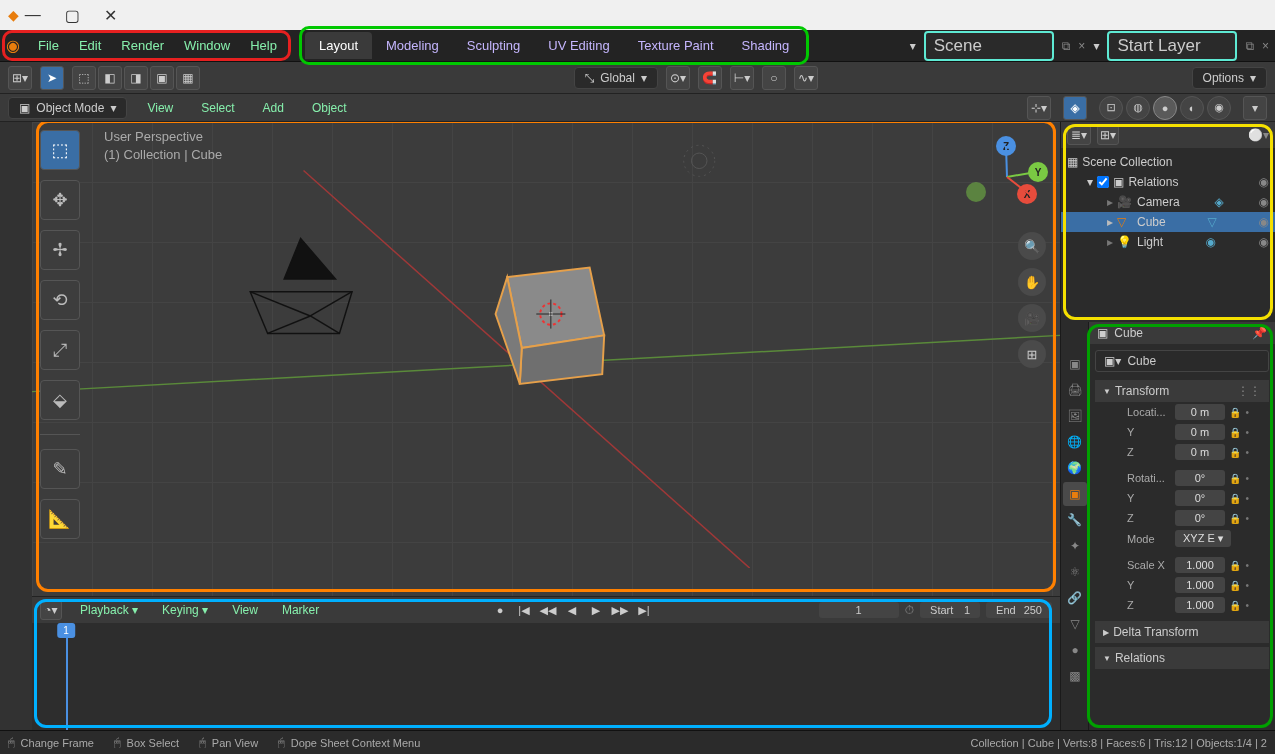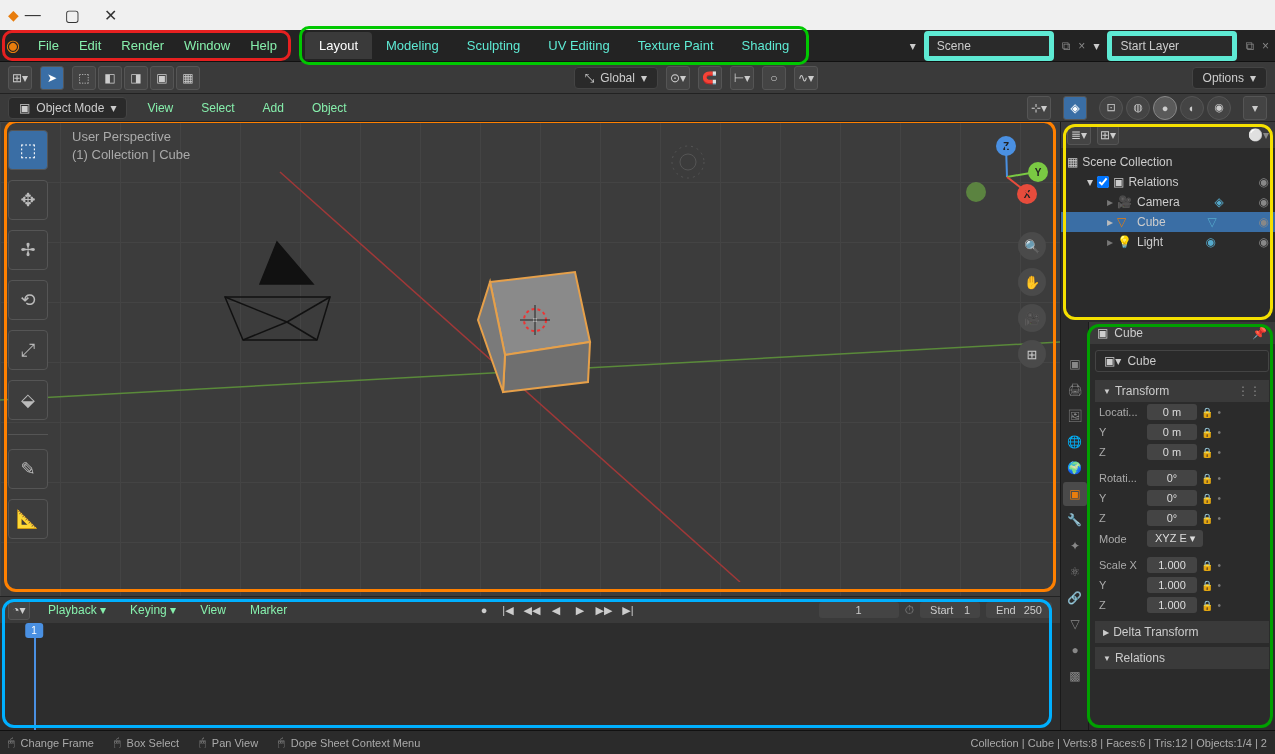--- a/index.html
+++ b/index.html
@@ -9,24 +9,24 @@
 .titlebar { background: #f0f0f0; color: #333; height: 30px; display: flex; align-items: center; padding: 0 8px; }
 .titlebar .logo { color: #e87d0d; margin-right: 6px; font-size: 14px; }
 .titlebar .title { flex: 1; font-size: 13px; }
 .titlebar .win-controls { display: flex; gap: 24px; font-size: 16px; color: #333; }
 
 
 .menubar { background: #232323; height: 32px; display: flex; align-items: center; padding: 0 6px; gap: 0; border-bottom: 1px solid #111; }
 .menubar .blender-icon { color: #e87d0d; font-size: 16px; margin-right: 8px; }
 .menu-item { padding: 4px 10px; color: #86efac; font-size: 13px; cursor: pointer; }
 .workspace-tabs { display: flex; margin-left: 18px; }
-.workspace-tab { padding: 6px 14px; color: #5eead4; font-size: 13px; cursor: pointer; }
+.workspace-tab { padding: 6px 14px; color: #c4b5fd; font-size: 13px; cursor: pointer; }
 .workspace-tab.active { color: #fff; background: #3a3a3a; border-radius: 4px 4px 0 0; }
 .scene-selectors { margin-left: auto; display: flex; gap: 8px; align-items: center; }
-.scene-field { background: #2a2a2a; border: 5px solid #5eead4; border-radius: 4px; padding: 3px 8px; min-width: 130px; font-size: 12px; color: #ccc; display: flex; align-items: center; gap: 6px; }
+.scene-field { background: #2a2a2a; border: 2px solid #5eead4; border-radius: 4px; padding: 3px 8px; min-width: 130px; font-size: 17px; color: #ccc; display: flex; align-items: center; gap: 6px; }
 
 
 .annot-red { border: 3px solid #e62020; border-radius: 10px; }
 .annot-green { border: 3px solid #00c800; border-radius: 10px; }
 .annot-orange { border: 3px solid #ff8000; border-radius: 12px; }
 .annot-cyan { border: 3px solid #00b0ff; border-radius: 12px; }
 .annot-yellow { border: 3px solid #f5e000; border-radius: 12px; }
 .annot-darkgreen { border: 3px solid #00a000; border-radius: 12px; }
 
 
@@ -38,21 +38,21 @@
 
 
 .mode-header { background: #3a3a3a; height: 28px; display: flex; align-items: center; padding: 0 8px; gap: 12px; border-bottom: 1px solid #222; }
 .mode-header .menu-item { font-size: 12px; padding: 3px 8px; }
 .mode-header .spacer { flex: 1; }
 .mode-header .shading-icons { display: flex; gap: 3px; }
 .shading-btn { width: 24px; height: 24px; border-radius: 50%; background: #444; display: flex; align-items: center; justify-content: center; font-size: 11px; cursor: pointer; border: 1px solid #555; }
 .shading-btn.active { background: #5a5a5a; border-color: #888; }
 
 
-.main { display: flex; height: calc(754px - 30px - 32px - 32px - 28px - 24px); }
+.main { display: flex; height: calc(754px - 30px - 32px - 32px - 28px - 24px); padding-left: 32px; }
 .left-area { flex: 1; display: flex; flex-direction: column; position: relative; }
 .viewport-wrap { flex: 1; position: relative; background: #3c3c3c; overflow: hidden; }
 .viewport { position: absolute; inset: 0; background:
   linear-gradient(#444 1px, transparent 1px) 0 0 / 60px 60px,
   linear-gradient(90deg, #444 1px, transparent 1px) 0 0 / 60px 60px,
   #3c3c3c; }
 .viewport-label { position: absolute; top: 6px; left: 72px; color: #aaa; font-size: 13px; line-height: 1.4; }
 .toolbar-left { position: absolute; left: 8px; top: 8px; display: flex; flex-direction: column; gap: 10px; z-index: 5; }
 .tool-btn { width: 40px; height: 40px; background: #3d3d3d; border: 1px solid #555; border-radius: 4px; display: flex; align-items: center; justify-content: center; font-size: 18px; color: #bbb; cursor: pointer; }
 .tool-btn.active { background: #3a6ea5; color: #fff; }
@@ -95,21 +95,21 @@
 .prop-tabs { width: 28px; background: #2b2b2b; display: flex; flex-direction: column; padding-top: 30px; gap: 2px; border-right: 1px solid #1a1a1a; }
 .prop-tab { width: 24px; height: 24px; display: flex; align-items: center; justify-content: center; color: #888; font-size: 12px; cursor: pointer; border-radius: 3px; margin-left: 2px; }
 .prop-tab.active { background: #4a4a4a; color: #e87d0d; }
 .prop-body { flex: 1; padding: 6px; overflow-y: hidden; }
 .prop-header { background: #3a3a3a; padding: 4px 8px; margin: -6px -6px 6px -6px; font-size: 12px; display: flex; align-items: center; gap: 6px; }
 .prop-name-field { background: #2a2a2a; border: 1px solid #444; border-radius: 3px; padding: 3px 8px; margin-bottom: 8px; font-size: 12px; display: flex; align-items: center; gap: 6px; }
 .panel-section { margin-bottom: 6px; }
 .panel-title { background: #3a3a3a; padding: 4px 8px; font-size: 12px; cursor: pointer; display: flex; align-items: center; gap: 4px; }
 .panel-title .arrow { font-size: 8px; }
 .prop-row { display: flex; align-items: center; padding: 2px 4px; gap: 4px; font-size: 11px; }
-.prop-label { width: 44px; color: #aaa; overflow: hidden; text-overflow: ellipsis; white-space: nowrap; }
+.prop-label { width: 44px; color: #aaa; overflow: hidden; text-overflow: ellipsis; white-space: nowrap; margin-left: 28px; }
 .prop-value { background: #444; border-radius: 3px; padding: 2px 8px; min-width: 50px; text-align: center; color: #ddd; }
 .prop-lock { color: #777; font-size: 10px; }
 
 
 .statusbar { background: #2b2b2b; height: 24px; display: flex; align-items: center; padding: 0 8px; gap: 20px; font-size: 11px; color: #aaa; border-top: 1px solid #111; }
 .status-item { display: flex; align-items: center; gap: 6px; }
 .status-right { margin-left: auto; }
 
 
 .scene-svg { position: absolute; inset: 0; }

